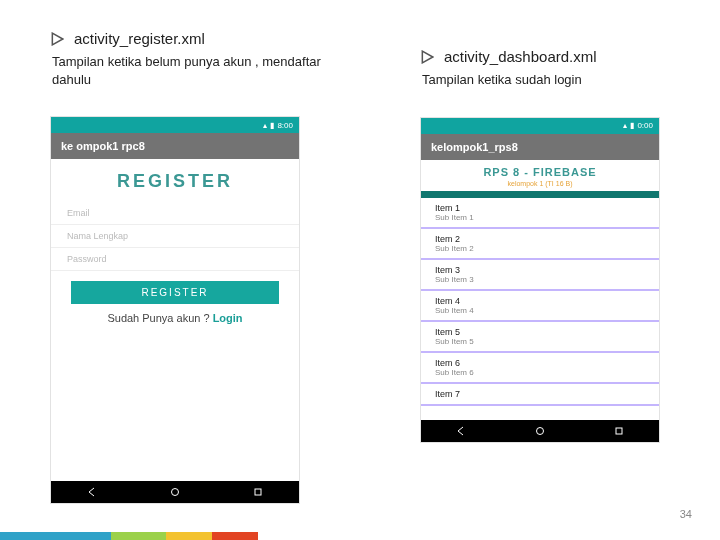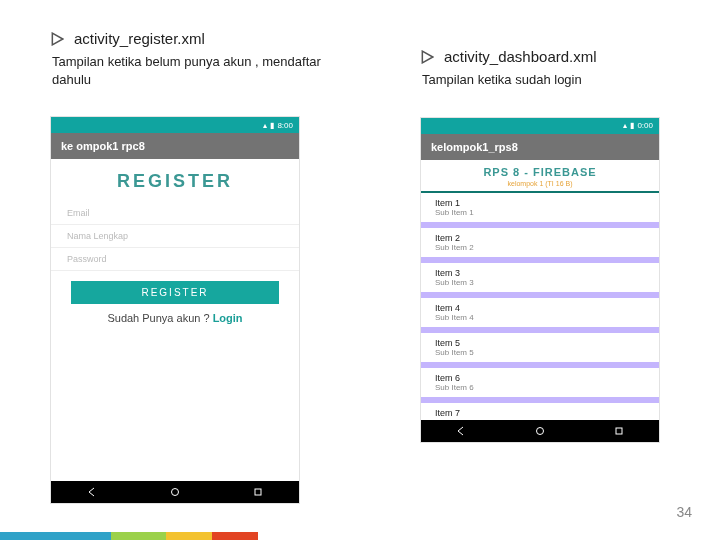--- a/index.html
+++ b/index.html
@@ -17,29 +17,29 @@
   .phone { width: 250px; margin-top: 28px; border: 1px solid #e2e2e2; background: #fff; display: flex; flex-direction: column; }
   .statusbar { background: #10a4a0; height: 16px; display: flex; justify-content: flex-end; align-items: center; padding: 0 6px; color: #fff; font-size: 8px; gap: 3px; }
   .appbar { background: #737373; height: 26px; display: flex; align-items: center; padding: 0 10px; color: #fff; font-size: 11px; font-weight: 600; }
   .reg-body { background: #fff; padding: 12px 0 0 0; height: 322px; }
   .reg-title { color: #3b9894; font-size: 18px; font-weight: 700; letter-spacing: 3px; text-align: center; margin-bottom: 10px; }
   .reg-field { padding: 6px 16px; font-size: 9px; color: #bbb; border-bottom: 1px solid #eee; }
   .reg-btn { background: #16a79e; color: #fff; text-align: center; padding: 6px; font-size: 10px; letter-spacing: 2px; margin: 10px 20px 0 20px; }
   .reg-login-row { text-align: center; font-size: 11px; color: #444; margin-top: 8px; }
   .reg-login-row .login-link { color: #1a9e97; font-weight: 600; }
   .dash-body { background: #fff; padding: 0; height: 260px; overflow: hidden; }
-  .dash-banner { background: #fff; text-align: center; padding: 6px 0 4px 0; border-bottom: 2px solid #0f766e; }
+  .dash-banner { background: #fff; text-align: center; padding: 6px 0 4px 0; border-bottom: 7px solid #0f766e; }
   .dash-banner-title { color: #3b9894; font-size: 11px; font-weight: 700; letter-spacing: 1px; }
   .dash-banner-sub { color: #e6a43a; font-size: 7px; margin-top: 2px; }
-  .dash-item { padding: 5px 14px; border-bottom: 6px solid #c4b5fd; }
+  .dash-item { padding: 5px 14px; border-bottom: 2px solid #c4b5fd; }
   .dash-item .t1 { font-size: 9px; color: #222; }
   .dash-item .t2 { font-size: 8px; color: #888; }
   .navbar { background: #000; height: 22px; display: flex; justify-content: space-around; align-items: center; }
   .navbar .nicon { width: 10px; height: 10px; }
-  .page-num { position: absolute; bottom: 20px; right: 28px; font-size: 14px; color: #888; }
+  .page-num { position: absolute; bottom: 20px; right: 28px; font-size: 11px; color: #888; }
   .footer-bar { position: absolute; bottom: 0; left: 0; width: 100%; height: 8px; display: flex; }
   .footer-bar div { height: 100%; }
   .fb1 { flex: 1.2; background: #2fa2c8; }
   .fb2 { flex: 0.6; background: #9bd14a; }
   .fb3 { flex: 0.5; background: #f3c22f; }
   .fb4 { flex: 0.5; background: #e24423; }
   .fb5 { flex: 5; background: #fff; }
 </style>
 </head>
 <body>

